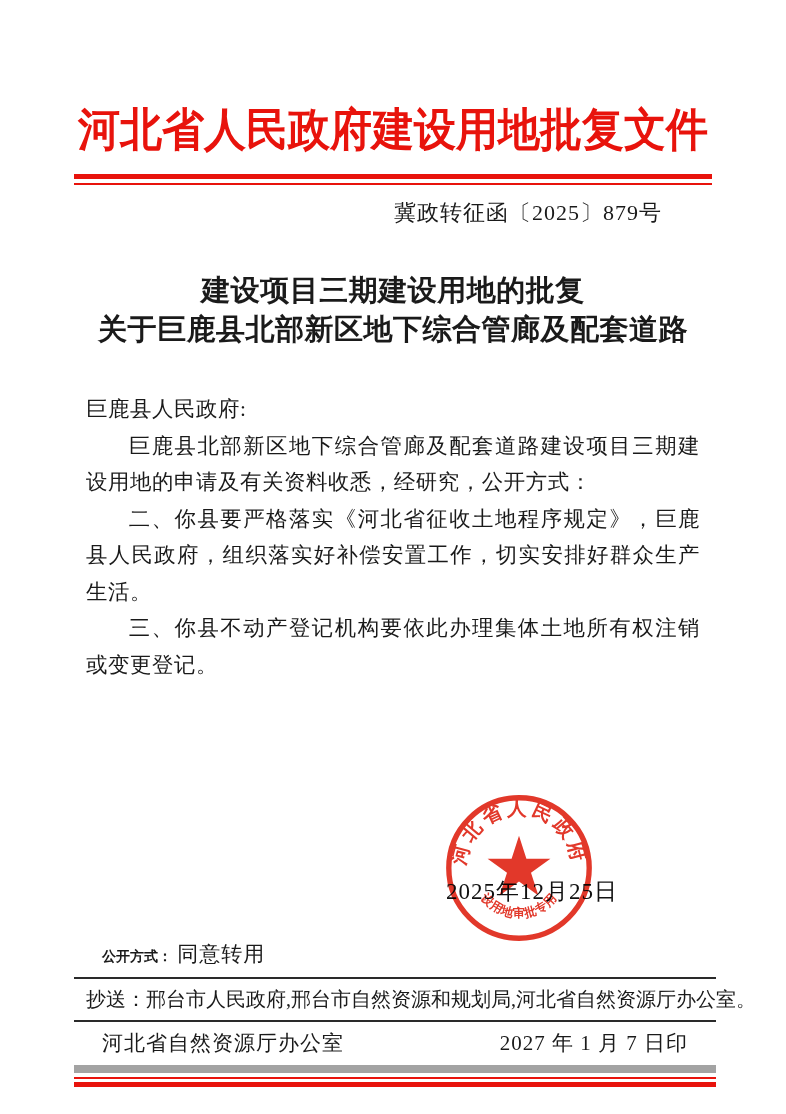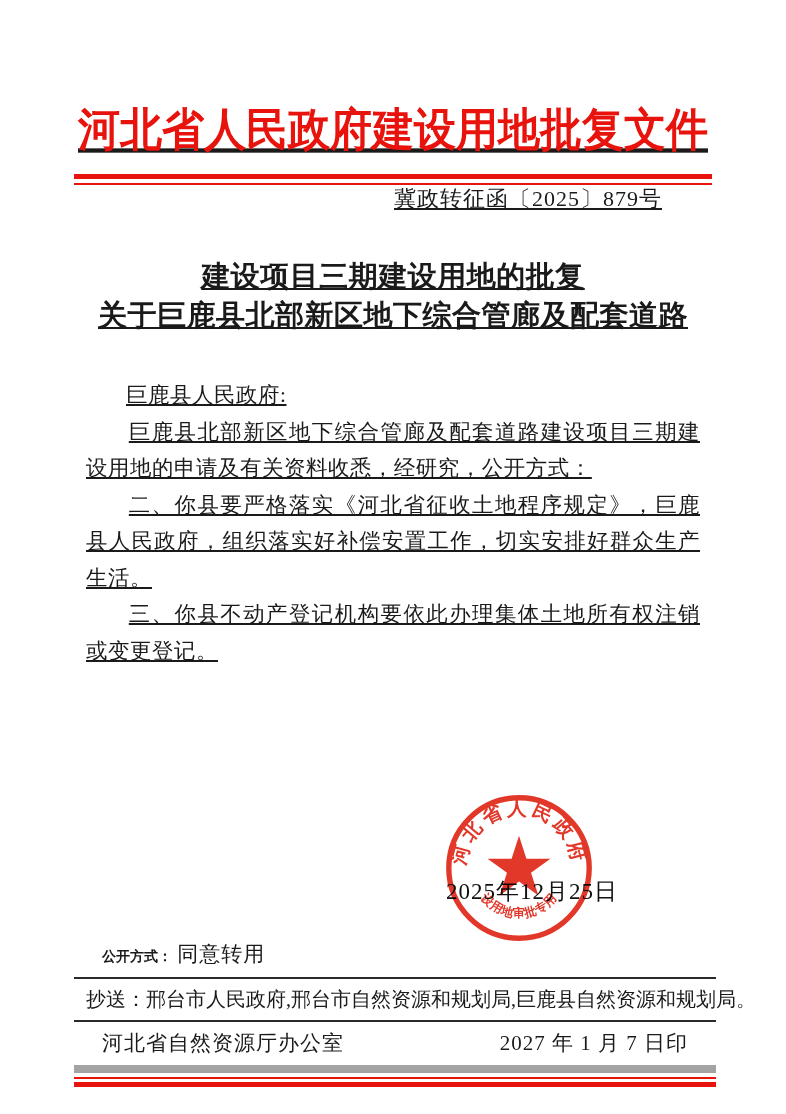--- a/index.html
+++ b/index.html
@@ -5,41 +5,41 @@
   html,body { margin:0; padding:0; background:#ffffff; }
   .page {
     position: relative;
     width: 786px;
     height: 1114px;
     background: #ffffff;
     overflow: hidden;
     font-family: "Liberation Serif", "DejaVu Serif", serif;
     color: #1a1a1a;
     box-sizing: border-box;
-    text-decoration: underline;
   }
   .content { padding: 0 74px; }
 
   .masthead {
     margin-top: 100px;
     text-align: center;
     color: var(--red, #e8130c);
     font-size: 42px;
     font-weight: bold;
     line-height: 60px;
     letter-spacing: 0px;
     transform: scaleY(1.08);
     white-space: nowrap;
   }
   .rule-top { margin-top: 14px; }
   .rule-top .thick { height: 5px; background: var(--red, #e8130c); }
   .rule-top .gap   { height: 4px; }
   .rule-top .thin  { height: 2px; background: var(--red, #e8130c); }
 
   .doc-number {
+    margin-top: 14px;
     text-align: right;
     padding-right: 50px;
     font-size: 22px;
     line-height: 28px;
     letter-spacing: 1px;
   }
 
   .doc-title {
     margin-top: 44px;
     text-align: center;
@@ -52,21 +52,21 @@
   .body-text {
     margin-top: 42px;
     padding: 0 12px;
     font-size: 21.4px;
     line-height: 36.5px;
     text-align: justify;
     text-justify: inter-ideograph;
     letter-spacing: 0.6px;
   }
   .body-text p { margin: 0; text-indent: 2em; }
-  .body-text p.salutation { text-indent: 0; margin-left: 40px; }
+  .body-text p.salutation { text-indent: 0; }
 
   .seal {
     position: absolute;
     left: 441px;
     top: 790px;
     width: 156px;
     height: 156px;
     mix-blend-mode: multiply;
     z-index: 3;
   }
@@ -163,21 +163,21 @@
       <textPath href="#bannerTextPath" startOffset="50%" text-anchor="middle">建设用地审批专用章</textPath>
     </text>
   </svg>
 
   <div class="footer">
     <div class="pub-row">
       <span class="pub-label">公开方式：</span>
       <span class="pub-value">同意转用</span>
     </div>
     <div class="cc-row">
-      <span>抄送：</span><span>邢台市人民政府,邢台市自然资源和规划局,巨鹿县自然资源和规划局。</span>
+      <span>抄送：</span><span>邢台市人民政府,邢台市自然资源和规划局,河北省自然资源厅办公室。</span>
     </div>
     <div class="office-row">
       <span>河北省自然资源厅办公室</span>
       <span>2027 年 1 月 7 日印</span>
     </div>
     <div class="rule-bottom">
       <div class="thin"></div>
       <div class="gap"></div>
       <div class="thick"></div>
     </div>

